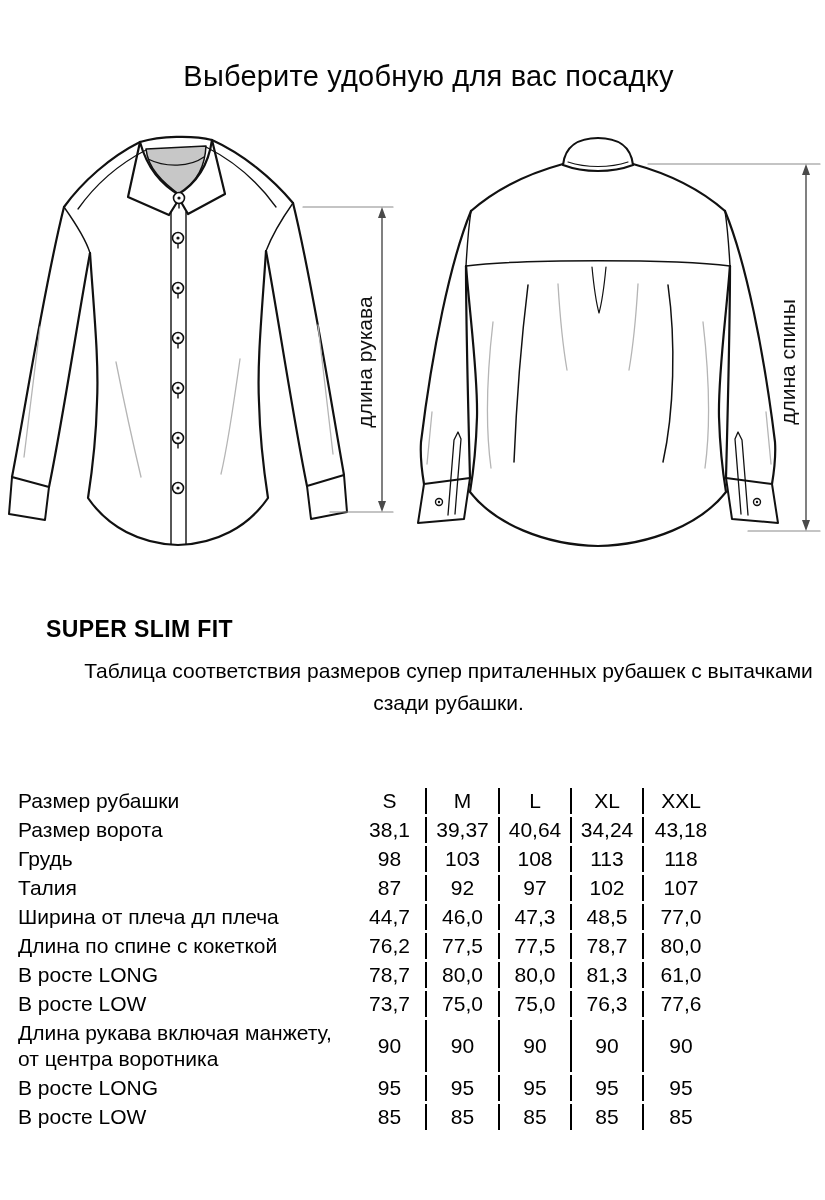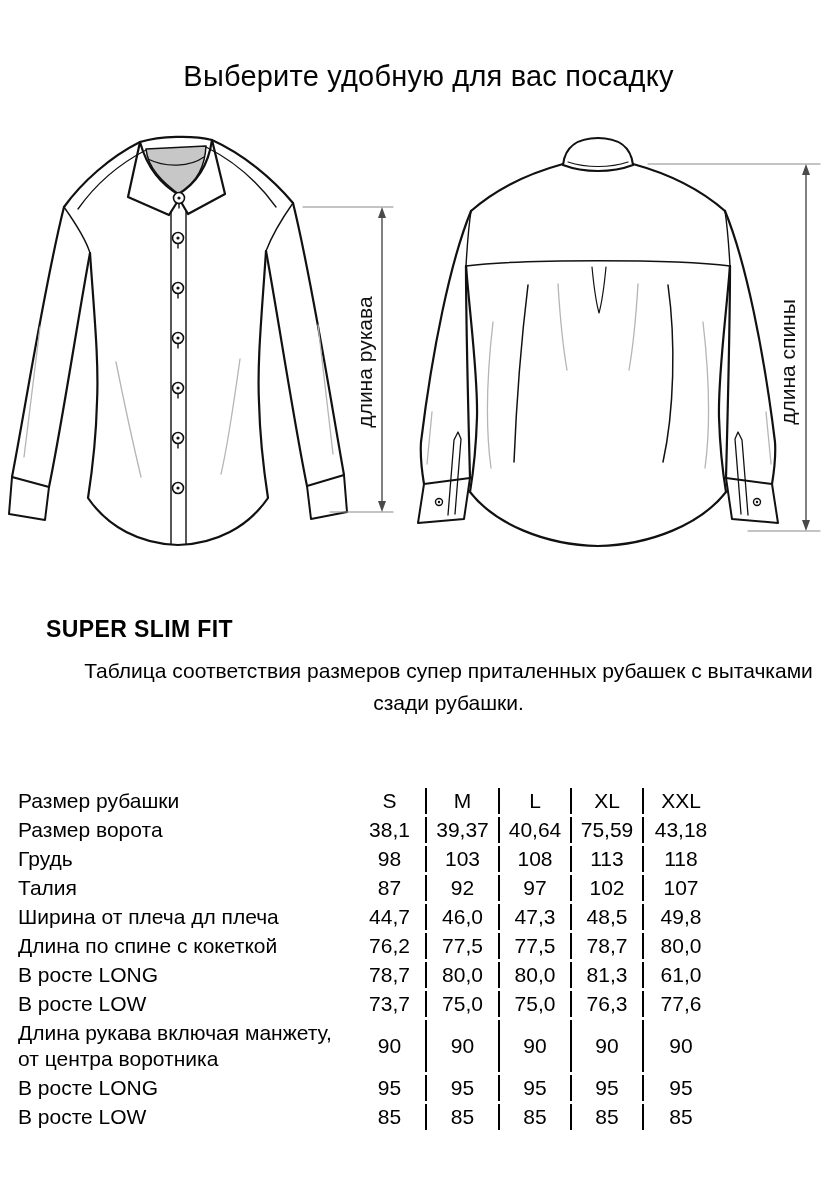--- a/index.html
+++ b/index.html
@@ -153,21 +153,21 @@
         <td class="val sep">M</td>
         <td class="val sep">L</td>
         <td class="val sep">XL</td>
         <td class="val sep">XXL</td>
       </tr>
       <tr>
         <td class="lbl">Размер ворота</td>
         <td class="val">38,1</td>
         <td class="val sep">39,37</td>
         <td class="val sep">40,64</td>
-        <td class="val sep">75,59</td>
+        <td class="val sep">34,24</td>
         <td class="val sep">43,18</td>
       </tr>
       <tr>
         <td class="lbl">Грудь</td>
         <td class="val">98</td>
         <td class="val sep">103</td>
         <td class="val sep">108</td>
         <td class="val sep">113</td>
         <td class="val sep">118</td>
       </tr>
@@ -178,21 +178,21 @@
         <td class="val sep">97</td>
         <td class="val sep">102</td>
         <td class="val sep">107</td>
       </tr>
       <tr>
         <td class="lbl">Ширина от плеча дл плеча</td>
         <td class="val">44,7</td>
         <td class="val sep">46,0</td>
         <td class="val sep">47,3</td>
         <td class="val sep">48,5</td>
-        <td class="val sep">49,8</td>
+        <td class="val sep">77,0</td>
       </tr>
       <tr>
         <td class="lbl">Длина по спине с кокеткой</td>
         <td class="val">76,2</td>
         <td class="val sep">77,5</td>
         <td class="val sep">77,5</td>
         <td class="val sep">78,7</td>
         <td class="val sep">80,0</td>
       </tr>
       <tr>

